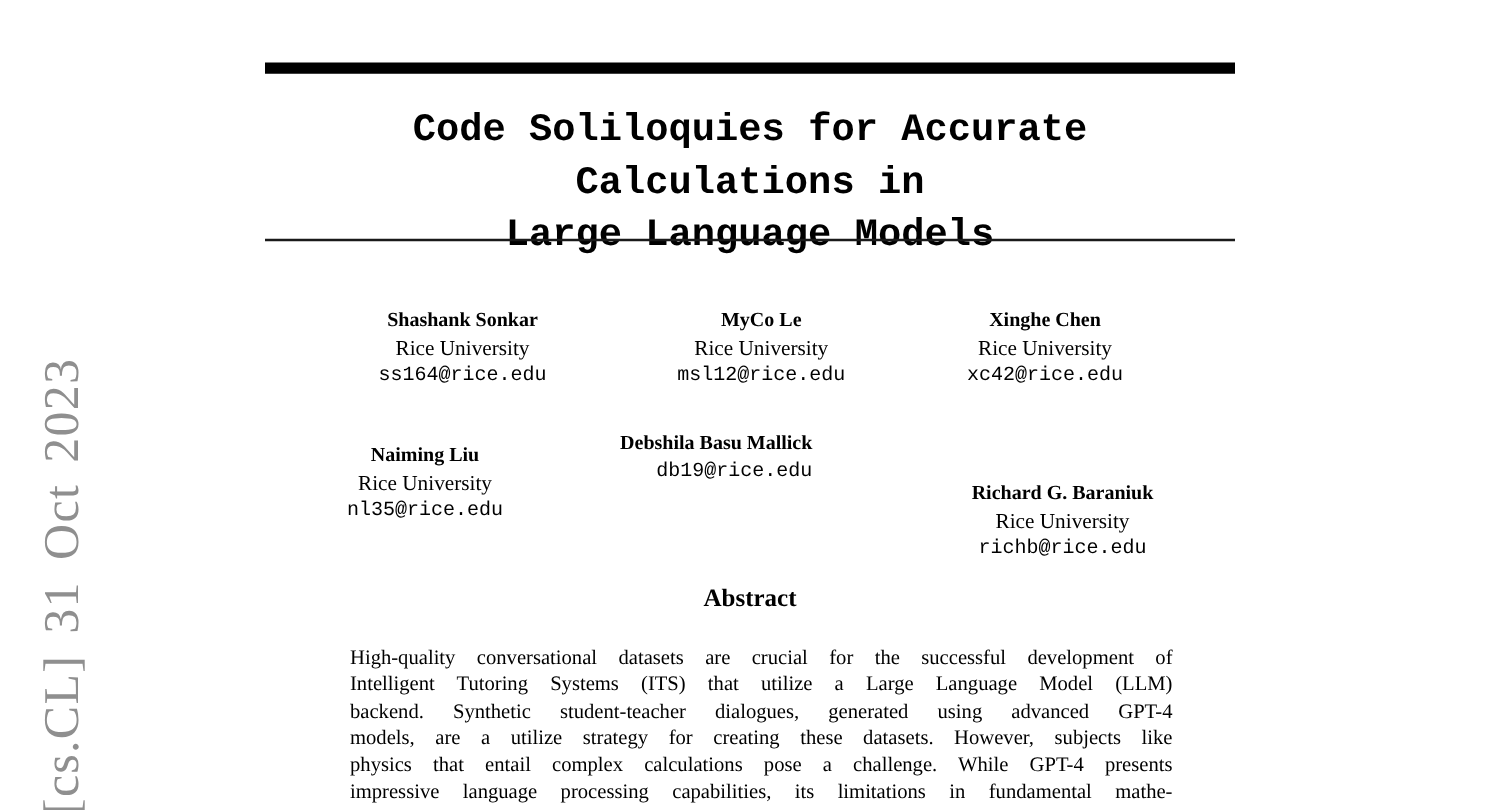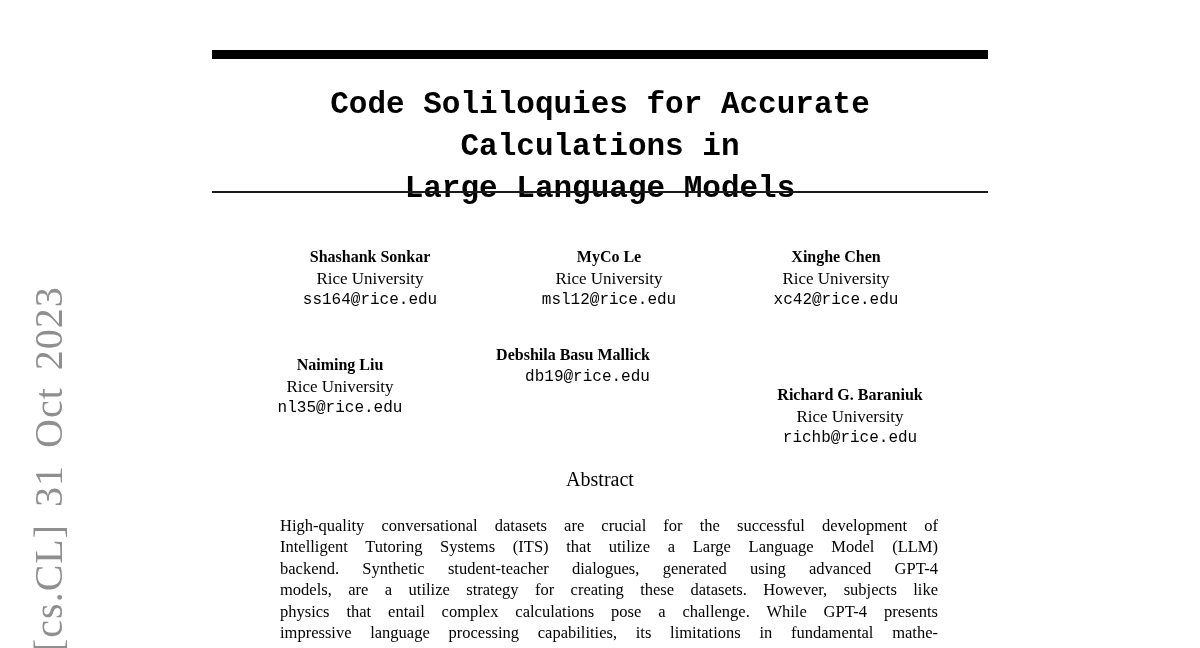--- a/index.html
+++ b/index.html
@@ -63,21 +63,21 @@
   .a3{left:836px;top:246px;}
   .a4{left:340px;top:354px;}
   .a5{left:573px;top:344px;text-align:right;}
   .a6{left:850px;top:344px;margin-top:40px;}
   .abs-head{
     position:absolute;
     left:212px; top:468px;
     width:776px;
     text-align:center;
     font-size:20px;
-    font-weight:normal;
+    font-weight:bold;
   }
   .abs-body{
     position:absolute;
     left:280px; top:515px;
     width:658px;
     font-size:16.5px;
     line-height:21.4px;
   }
   .abs-line{
     text-align:justify;

